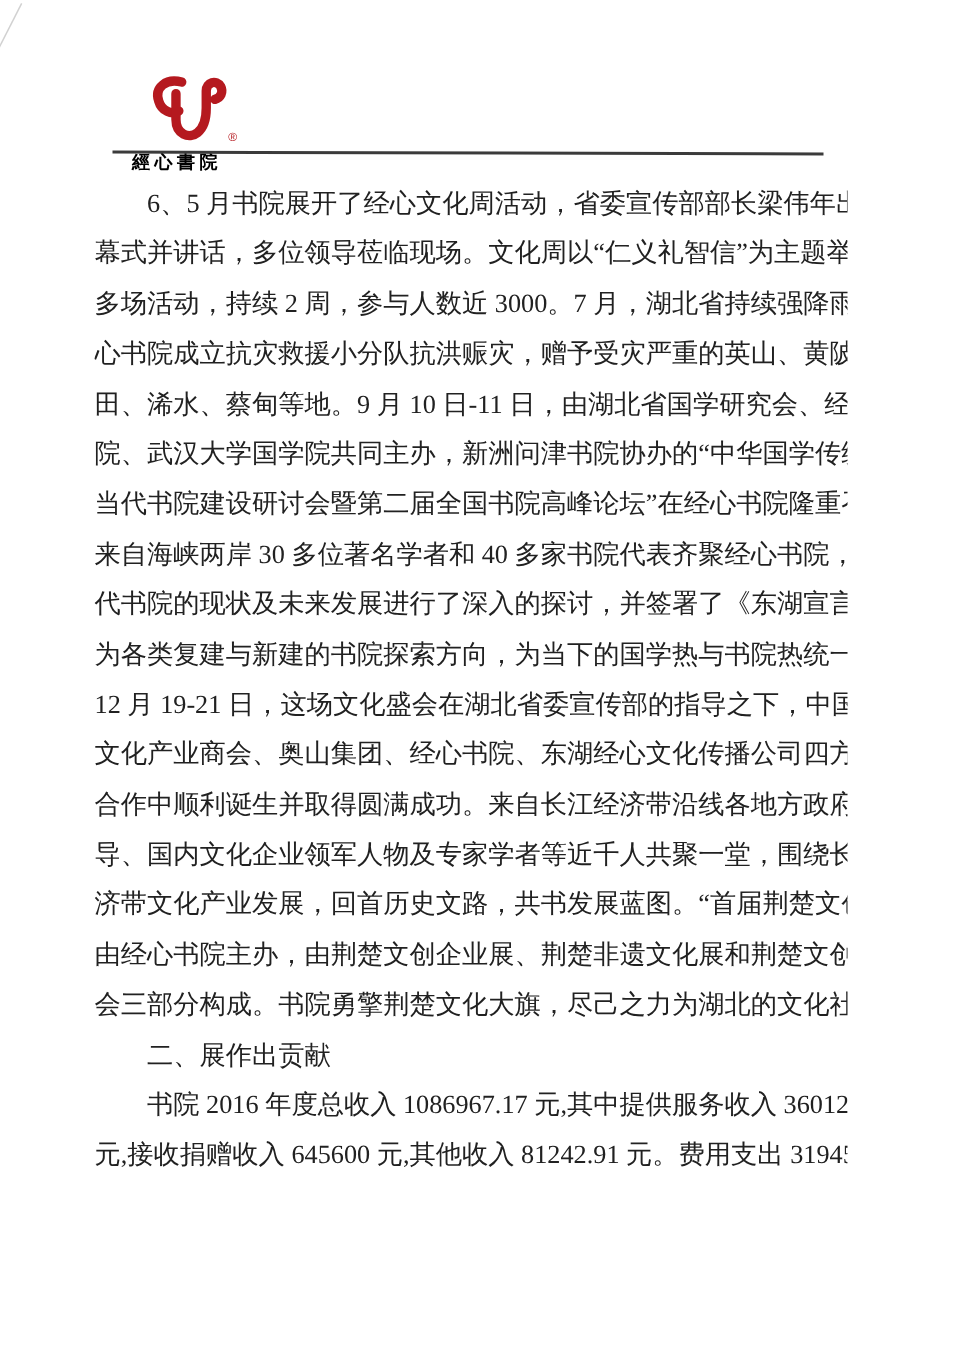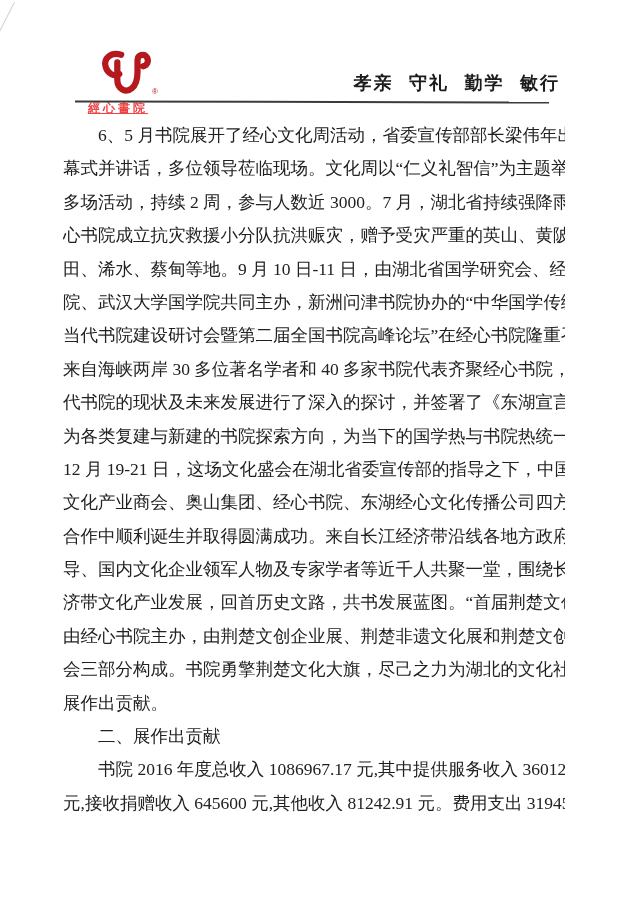--- a/index.html
+++ b/index.html
@@ -20,22 +20,22 @@
   }
   
   .logo{position:absolute;left:88px;top:48px;width:80px;}
   .logo-mark{position:relative;width:58px;height:50px;margin-left:8px;}
   .logo-reg{
     position:absolute;right:-4px;bottom:2px;
     font-size:8px;color:#b5191f;font-family:"Liberation Sans",sans-serif;
   }
   .logo-text{
     margin-top:2px;
-    font-size:12px;letter-spacing:3px;color:#ef4444;
-    white-space:nowrap;font-weight:bold;text-decoration:underline;
+    font-size:12px;letter-spacing:3px;color:#000000;
+    white-space:nowrap;font-weight:bold;
   }
   .motto{
     position:absolute;top:71px;right:76px;
     font-size:18px;font-weight:bold;color:#1c1c1c;
     letter-spacing:2px;word-spacing:9px;white-space:nowrap;
   }
   .rule{
     position:absolute;left:75px;top:101px;width:474px;height:0;
     border:none;border-top:2px solid #3b3b3b;margin:0;
     transform:rotate(0.15deg);
@@ -63,21 +63,20 @@
     <div class="logo-mark">
       <svg width="58" height="50" viewBox="0 0 60 52" fill="none">
         <path d="M26 7 C 15 4, 7 11, 10 20 C 12 27, 19 30, 24 27" stroke="#b5191f" stroke-width="6.5" stroke-linecap="round" fill="none"></path>
         <path d="M22 15 L 22 33 C 22 43, 31 47, 37 42 C 42 38, 43 32, 43 25 L 43 13 C 43 7, 50 5, 53 10 C 55 14, 53 18, 49 19" stroke="#b5191f" stroke-width="6.5" stroke-linecap="round" fill="none"></path>
       </svg>
       <span class="logo-reg">®</span>
     </div>
     <div class="logo-text">經心書院</div>
   </div>
 
-  <div class="motto">孝亲 守礼 勤学 敏行</div>
 
   <hr class="rule">
 
   <main class="doc-body">
     <div class="ln indent">6、5 月书院展开了经心文化周活动，省委宣传部部长梁伟年出席开</div>
     <div class="ln">幕式并讲话，多位领导莅临现场。文化周以“仁义礼智信”为主题举办</div>
     <div class="ln">多场活动，持续 2 周，参与人数近 3000。7 月，湖北省持续强降雨，经</div>
     <div class="ln">心书院成立抗灾救援小分队抗洪赈灾，赠予受灾严重的英山、黄陂、罗</div>
     <div class="ln">田、浠水、蔡甸等地。9 月 10 日-11 日，由湖北省国学研究会、经心书</div>
     <div class="ln">院、武汉大学国学院共同主办，新洲问津书院协办的“中华国学传统与</div>
@@ -85,21 +84,20 @@
     <div class="ln">来自海峡两岸 30 多位著名学者和 40 多家书院代表齐聚经心书院，就当</div>
     <div class="ln">代书院的现状及未来发展进行了深入的探讨，并签署了《东湖宣言》，</div>
     <div class="ln">为各类复建与新建的书院探索方向，为当下的国学热与书院热统一发声。</div>
     <div class="ln">12 月 19-21 日，这场文化盛会在湖北省委宣传部的指导之下，中国民营</div>
     <div class="ln">文化产业商会、奥山集团、经心书院、东湖经心文化传播公司四方通力</div>
     <div class="ln">合作中顺利诞生并取得圆满成功。来自长江经济带沿线各地方政府的领</div>
     <div class="ln">导、国内文化企业领军人物及专家学者等近千人共聚一堂，围绕长江经</div>
     <div class="ln">济带文化产业发展，回首历史文路，共书发展蓝图。“首届荆楚文创节”</div>
     <div class="ln">由经心书院主办，由荆楚文创企业展、荆楚非遗文化展和荆楚文创思享</div>
     <div class="ln">会三部分构成。书院勇擎荆楚文化大旗，尽己之力为湖北的文化社会发</div>
-    <div class="ln ln-short">展作出贡献。</div>
 
     <div class="ln ln-short indent">二、展作出贡献</div>
 
     <div class="ln indent">书院 2016 年度总收入 1086967.17 元,其中提供服务收入 360124.26</div>
     <div class="ln">元,接收捐赠收入 645600 元,其他收入 81242.91 元。费用支出 3194580.58</div>
   </main>
 
 </div>
 
 </body></html>

